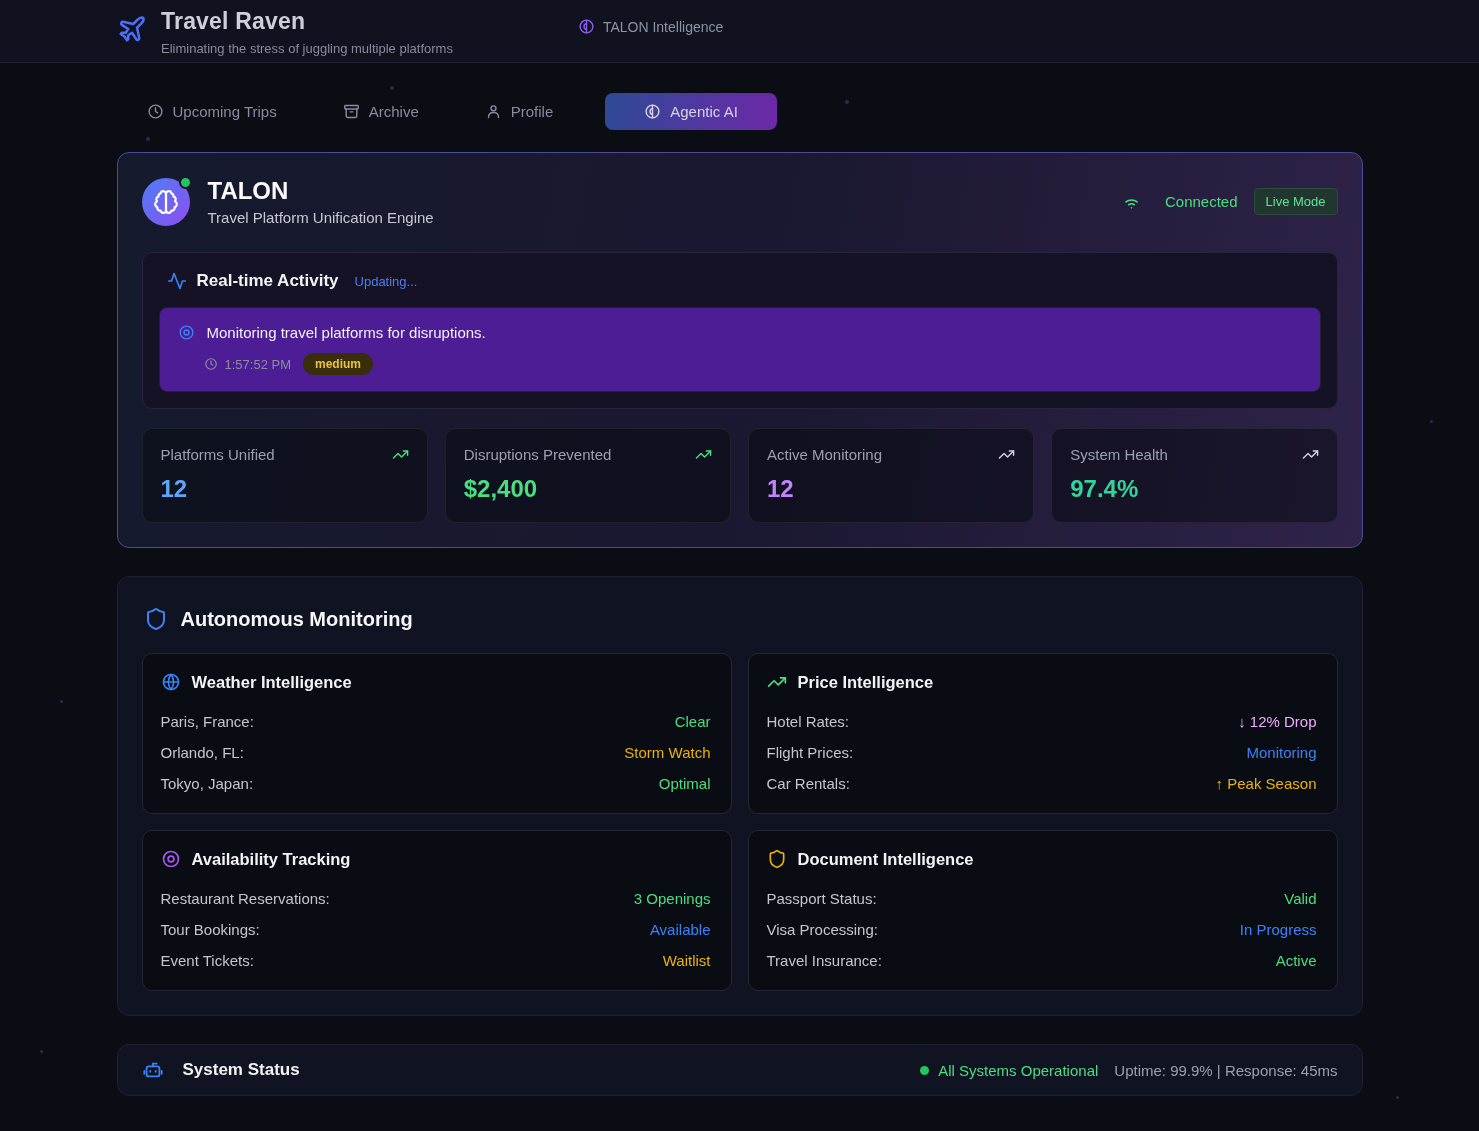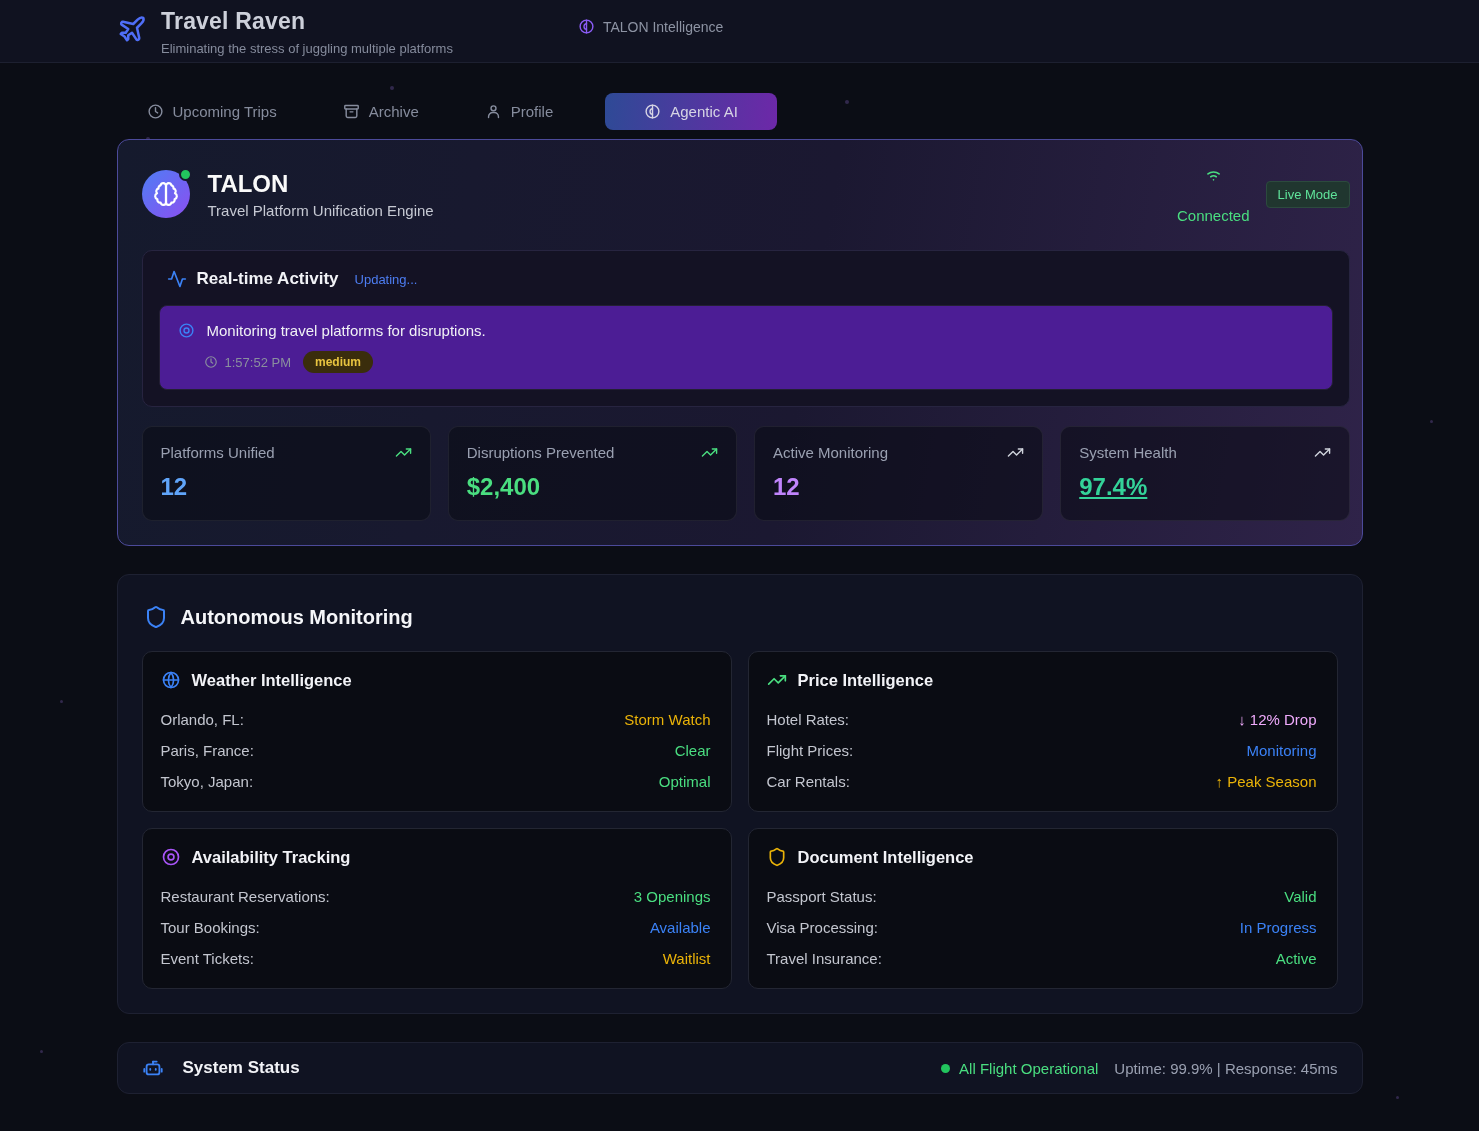--- a/index.html
+++ b/index.html
@@ -35,37 +35,37 @@
   .nav-tab { display:flex; align-items:center; gap:9px; color:#868c9d; font-size:15px;
              padding:9px 14px; border-radius:8px; cursor:pointer; background:transparent; border:none; }
   .nav-tab.active {
     background:linear-gradient(95deg,#2e4a96 0%,#6d28a8 100%);
     color:#d6d4e4;
     padding:10px 39px;
   }
 
   
   .talon-card {
-    margin-top:9px;
+    margin-top:22px;
     border-radius:12px;
     border:1px solid #4c4a9a;
     background:linear-gradient(100deg,#151a2d 0%,#1b1831 55%,#2f2349 100%);
-    padding:24px 12px 24px 24px;
+    padding:24px 24px 24px 24px;
   }
   .talon-head { display:flex; align-items:center; }
   .avatar { position:relative; width:48px; height:48px; border-radius:50%;
     background:linear-gradient(135deg,#4f7df5 0%,#8b4ff0 100%);
     display:flex; align-items:center; justify-content:center; color:#fff; }
   .avatar .online-dot { position:absolute; top:-2px; right:-2px; width:13px; height:13px;
     border-radius:50%; background:#22c55e; border:2px solid #171a2e; }
   .talon-titles { margin-left:18px; }
   .talon-name { font-size:24px; font-weight:bold; color:#fafafa; }
   .talon-sub { font-size:15px; color:#c6c9d3; margin-top:4px; }
   .talon-right { margin-left:auto; display:flex; align-items:center; gap:16px; }
-  .conn { display:flex; align-items:center; gap:24px; color:#4ade80; font-size:15px;flex-direction:column; }
+  .conn { display:flex; align-items:center; gap:24px; color:#4ade80; font-size:15px; }
   .mode-badge { background:#20362f; color:#5fe39a; font-size:13px; padding:5px 11px;
     border-radius:4px; border:1px solid #2c4a3e; }
 
   
   .activity-panel { margin-top:26px; background:#141224; border:1px solid #272440;
     border-radius:10px; padding:18px 16px 16px 16px; }
   .activity-head { display:flex; align-items:center; gap:10px; padding-left:8px; }
   .activity-head .a-icon { color:#3b82f6; }
   .activity-title { font-size:17px; font-weight:bold; color:#f2f3f7; }
   .activity-status { font-size:13px; color:#4d7df2; margin-left:6px; }
@@ -297,21 +297,21 @@
       <div class="stat-card">
         <div class="stat-top">
           <span class="stat-label">System Health</span>
           <span style="color: rgb(207, 211, 220);">
             <svg width="17" height="17" viewBox="0 0 24 24" fill="none" stroke="currentColor" stroke-width="2" stroke-linecap="round" stroke-linejoin="round">
                 <polyline points="22 7 13.5 15.5 8.5 10.5 2 17"></polyline>
                 <polyline points="16 7 22 7 22 13"></polyline>
               </svg>
           </span>
         </div>
-        <div class="stat-value" style="color: rgb(52, 211, 153); text-decoration: underline;">97.4%</div>
+        <div class="stat-value" style="color: rgb(52, 211, 153);">97.4%</div>
       </div>
     </div>
   </section>
 
   <section class="monitor-card">
     <div class="monitor-head">
       <span class="m-icon">
         <svg width="24" height="24" viewBox="0 0 24 24" fill="none" stroke="currentColor" stroke-width="2" stroke-linecap="round" stroke-linejoin="round">
             <path d="M20 13c0 5-3.5 7.5-7.66 8.95a1 1 0 0 1-.67-.01C7.5 20.5 4 18 4 13V6a1 1 0 0 1 1-1c2 0 4.5-1.2 6.24-2.72a1.17 1.17 0 0 1 1.52 0C14.51 3.81 17 5 19 5a1 1 0 0 1 1 1z"></path>
           </svg>
@@ -327,26 +327,26 @@
             <svg width="20" height="20" viewBox="0 0 24 24" fill="none" stroke="currentColor" stroke-width="2" stroke-linecap="round" stroke-linejoin="round">
                 <circle cx="12" cy="12" r="9"></circle>
                 <path d="M3 12h18"></path>
                 <path d="M12 3a14.5 14.5 0 0 1 0 18 14.5 14.5 0 0 1 0-18z"></path>
               </svg>
           </span>
           <span class="panel-title">Weather Intelligence</span>
         </div>
         <div class="panel-rows">
           <div class="p-row">
+            <span class="p-label">Paris, France:</span>
+            <span class="p-value" style="color: rgb(74, 222, 128);">Clear</span>
+          </div>
+          <div class="p-row">
             <span class="p-label">Orlando, FL:</span>
             <span class="p-value" style="color: rgb(234, 179, 8);">Storm Watch</span>
-          </div>
-          <div class="p-row">
-            <span class="p-label">Paris, France:</span>
-            <span class="p-value" style="color: rgb(74, 222, 128);">Clear</span>
           </div>
           <div class="p-row">
             <span class="p-label">Tokyo, Japan:</span>
             <span class="p-value" style="color: rgb(74, 222, 128);">Optimal</span>
           </div>
         </div>
       </div>
 
       <div class="panel">
         <div class="panel-head">
@@ -438,19 +438,19 @@
             <path d="M15 13v1"></path>
             <path d="M2.5 13v3"></path>
             <path d="M21.5 13v3"></path>
           </svg>
       </span>
       <span class="status-title">System Status</span>
     </div>
     <div class="status-right">
       <span class="status-ok">
         <span class="ok-dot"></span>
-        <span>All Flight Operational</span>
+        <span>All Systems Operational</span>
       </span>
       <span class="status-metrics">Uptime: 99.9% | Response: 45ms</span>
     </div>
   </section>
 
 </div>
 
 </body></html>

